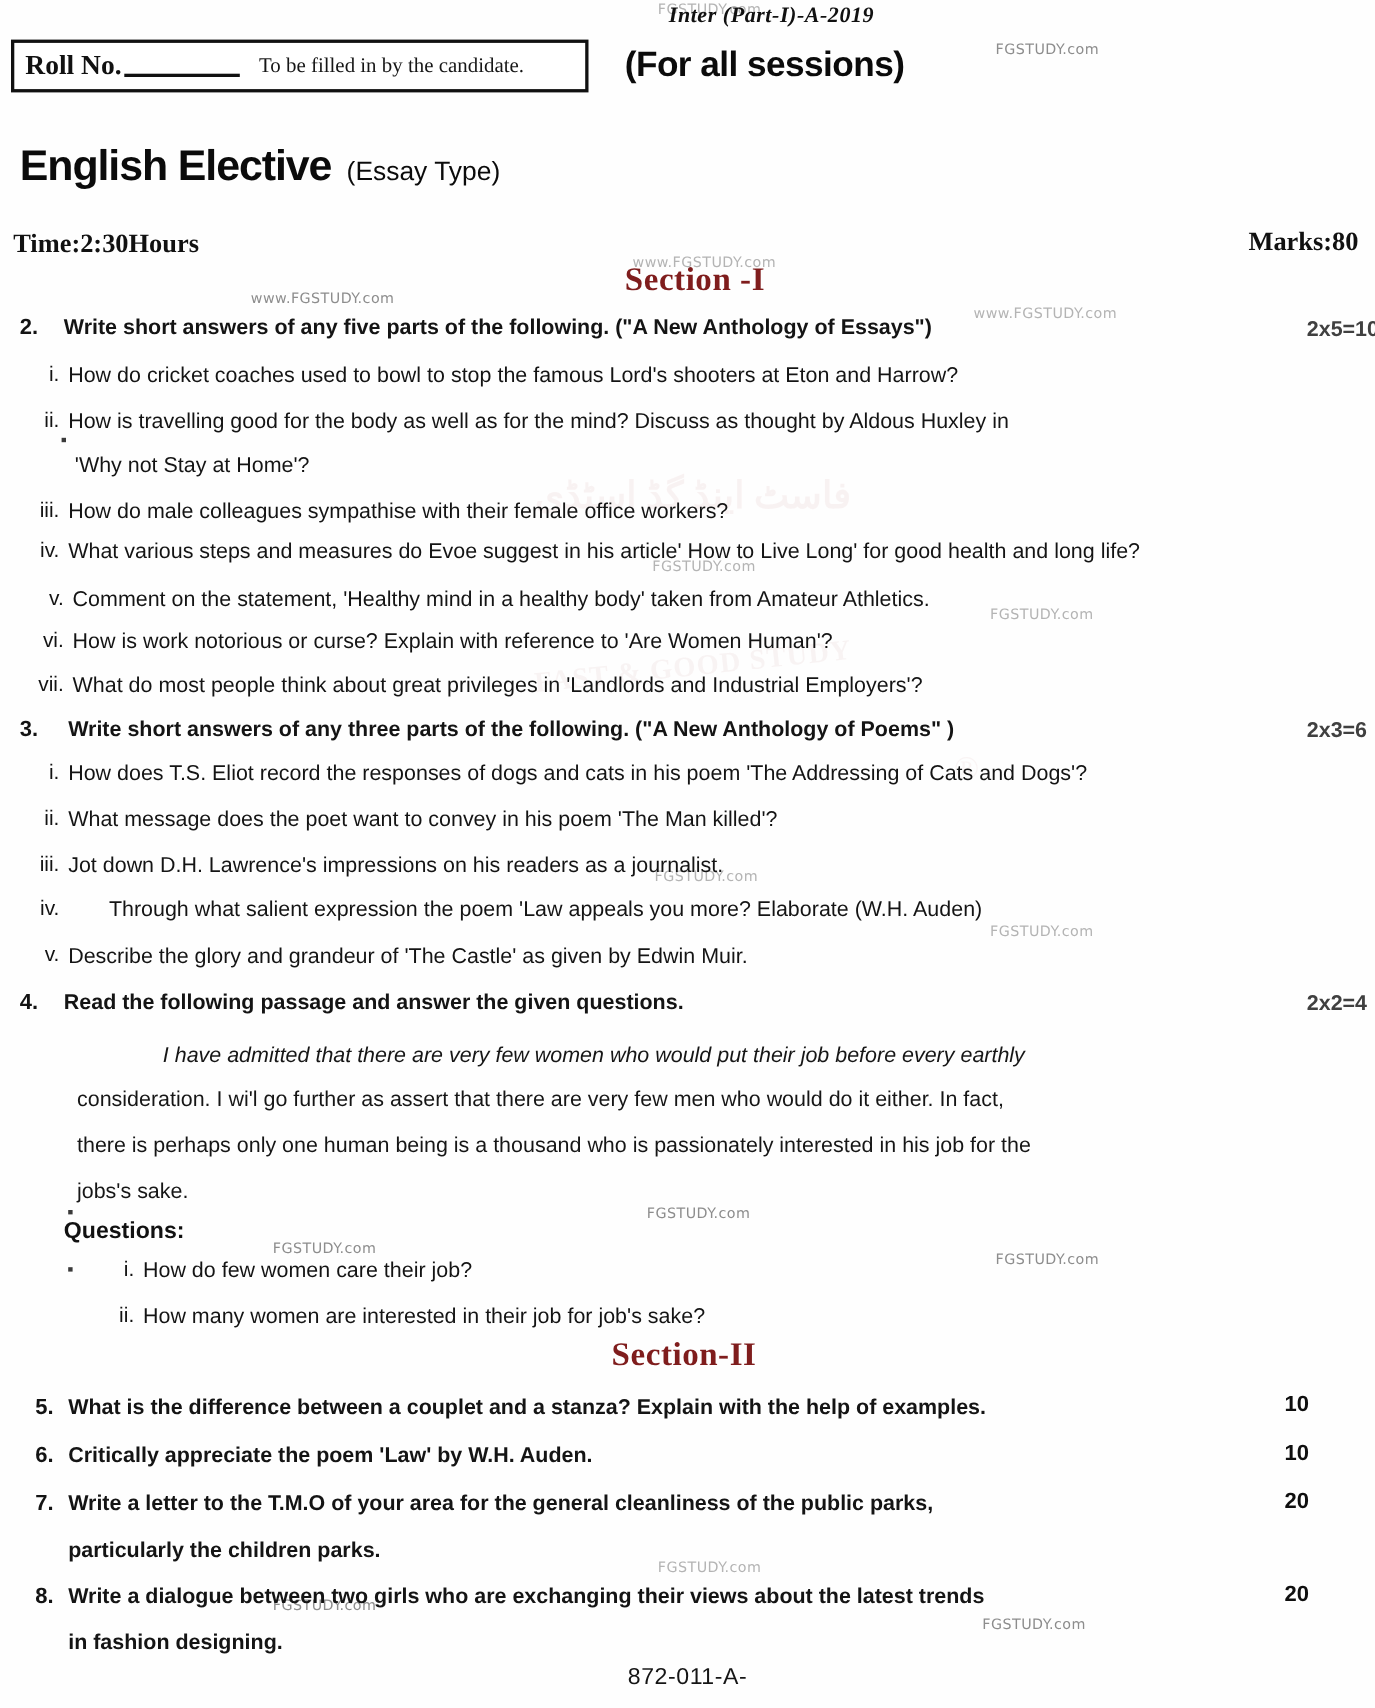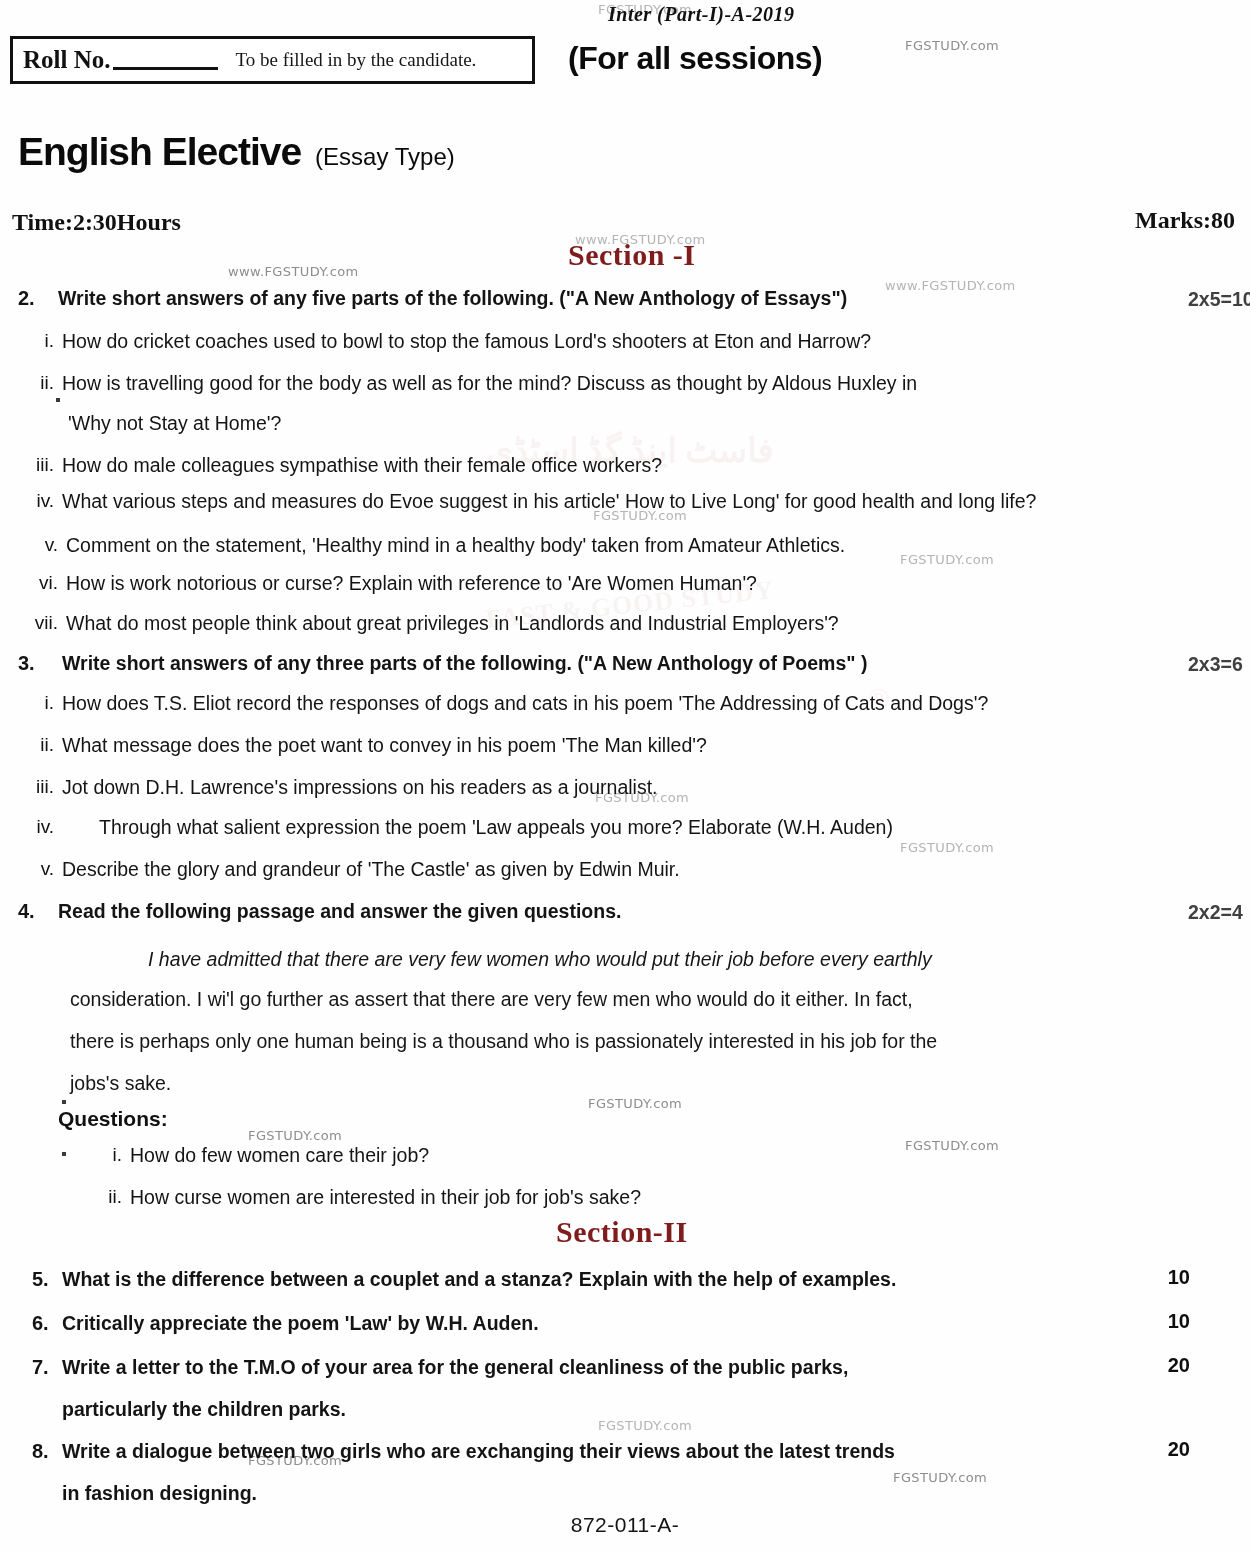--- a/index.html
+++ b/index.html
@@ -365,21 +365,21 @@
     <div class="passage-line" style="left:70px; top:1072px;">jobs's sake.</div>
     <div class="stray-dot" style="left:62px; top:1100px;"></div>
 
     <div class="questions-label">Questions:</div>
 
     <div class="stray-dot" style="left:62px; top:1152px;"></div>
     <div class="roman" style="left:92px; top:1144px; width:30px;">i.</div>
     <div class="qtext" style="left:130px; top:1144px;">How do few women care their job?</div>
 
     <div class="roman" style="left:88px; top:1186px; width:34px;">ii.</div>
-    <div class="qtext" style="left:130px; top:1186px;">How curse women are interested in their job for job's sake?</div>
+    <div class="qtext" style="left:130px; top:1186px;">How many women are interested in their job for job's sake?</div>
 
     <div class="abs section-head sec2">Section-II</div>
 
     <div class="abs qnum qline qhead" style="left:32px; top:1268px;">5.</div>
     <div class="abs qtext qhead" style="left:62px; top:1268px;">What is the difference between a couplet and a stanza? Explain with the help of examples.</div>
     <div class="rnum" style="top:1266px;">10</div>
 
     <div class="abs qnum qline qhead" style="left:32px; top:1312px;">6.</div>
     <div class="abs qtext qhead" style="left:62px; top:1312px;">Critically appreciate the poem 'Law' by W.H. Auden.</div>
     <div class="rnum" style="top:1310px;">10</div>

